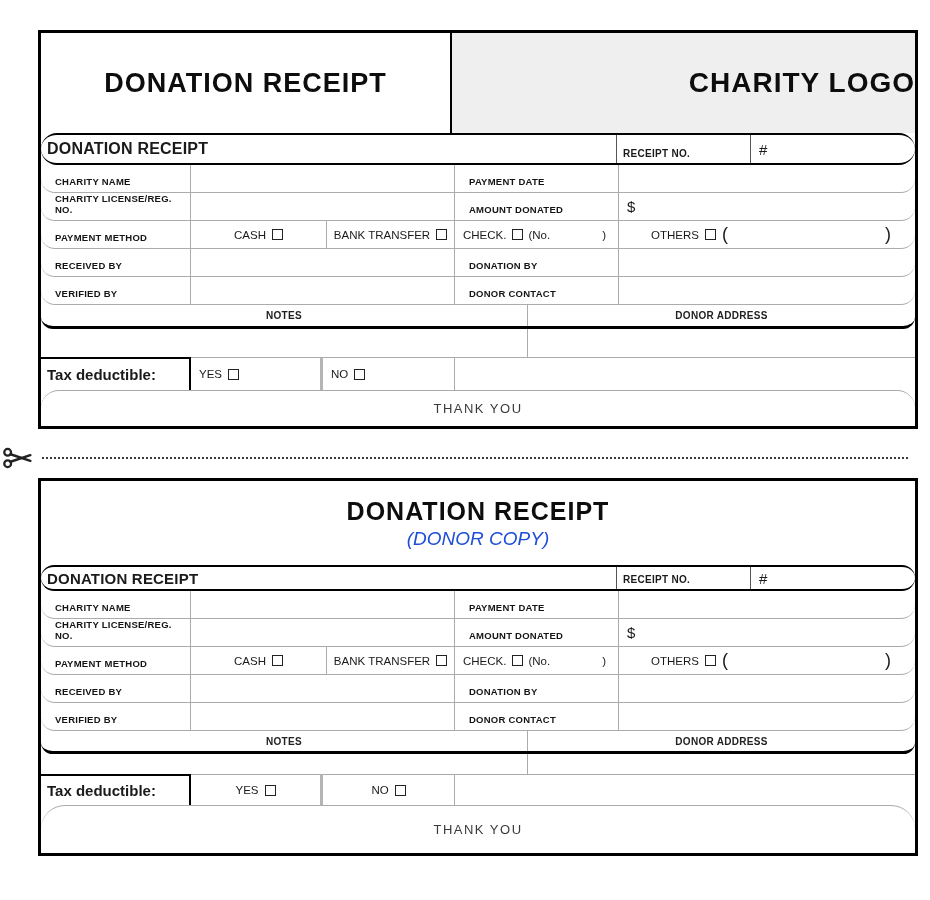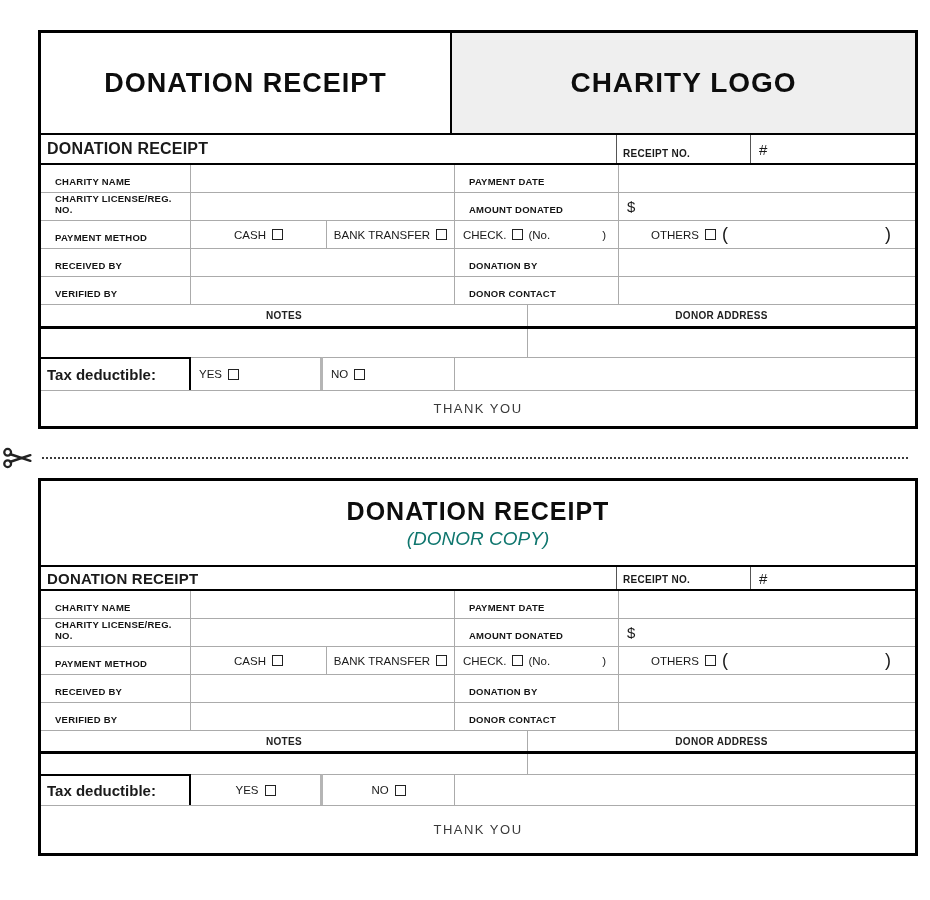--- a/index.html
+++ b/index.html
@@ -1,30 +1,30 @@
 <!DOCTYPE html>
 <html><head>
 <meta charset="utf-8">
 <style>
   html,body{margin:0;padding:0;background:#fff;}
   .page{position:relative;width:930px;height:900px;background:#fff;overflow:hidden;
         font-family:"Liberation Sans","DejaVu Sans",sans-serif;color:#1a1a1a;}
   .sheet{margin-left:38px;width:880px;border:3px solid #000;box-sizing:border-box;background:#fff;}
   .sheet1{margin-top:30px;}
   .sheet2{margin-top:0;}
-  .row{display:flex;border-bottom:1px solid #ababab;box-sizing:border-box;}
+  .row{display:flex;border-bottom:1px solid #ababab;box-sizing:border-box;border-radius:32px;}
   .cell{box-sizing:border-box;display:flex;align-items:center;min-width:0;}
   .cell.vline{border-right:1px solid #ababab;}
   
   .row-banner{border-bottom:none;}
   .banner-left{flex:1;flex-direction:column;justify-content:center;align-items:center;background:#fff;}
-  .banner-right{width:465px;justify-content:center;background:#efefef;border-left:2px solid #000;}
+  .banner-right{width:465px;justify-content:flex-end;background:#efefef;border-left:2px solid #000;}
   .banner-title{font-weight:800;font-size:27px;letter-spacing:1px;color:#0d0d0d;}
   .banner-title.sm{font-size:25px;}
-  .banner-sub{font-style:italic;font-size:19px;color:#0f766e;margin-top:2px;}
+  .banner-sub{font-style:italic;font-size:19px;color:#1d4ed8;margin-top:2px;}
   .logo-text{font-weight:800;font-size:28px;letter-spacing:1px;color:#0d0d0d;}
   .logo-text.italic{font-style:italic;font-size:24px;}
   
   .row-title{border-top:2px solid #000;border-bottom:2px solid #000;}
   .title-span{flex-basis:576px;flex-grow:0;padding-left:6px;font-weight:800;font-size:16px;letter-spacing:.2px;border-right:1px solid #555;}
   .rno-label{width:134px;padding-left:6px;font-weight:700;font-size:10px;letter-spacing:.3px;border-right:1px solid #555;align-items:flex-end;padding-bottom:4px;}
   .rno-value{flex:1;padding-left:8px;font-size:15px;}
   
   .row-field{height:28px;}
   .lbl{font-weight:700;font-size:9.5px;letter-spacing:.25px;padding-left:14px;align-items:flex-end;padding-bottom:5px;color:#141414;}

